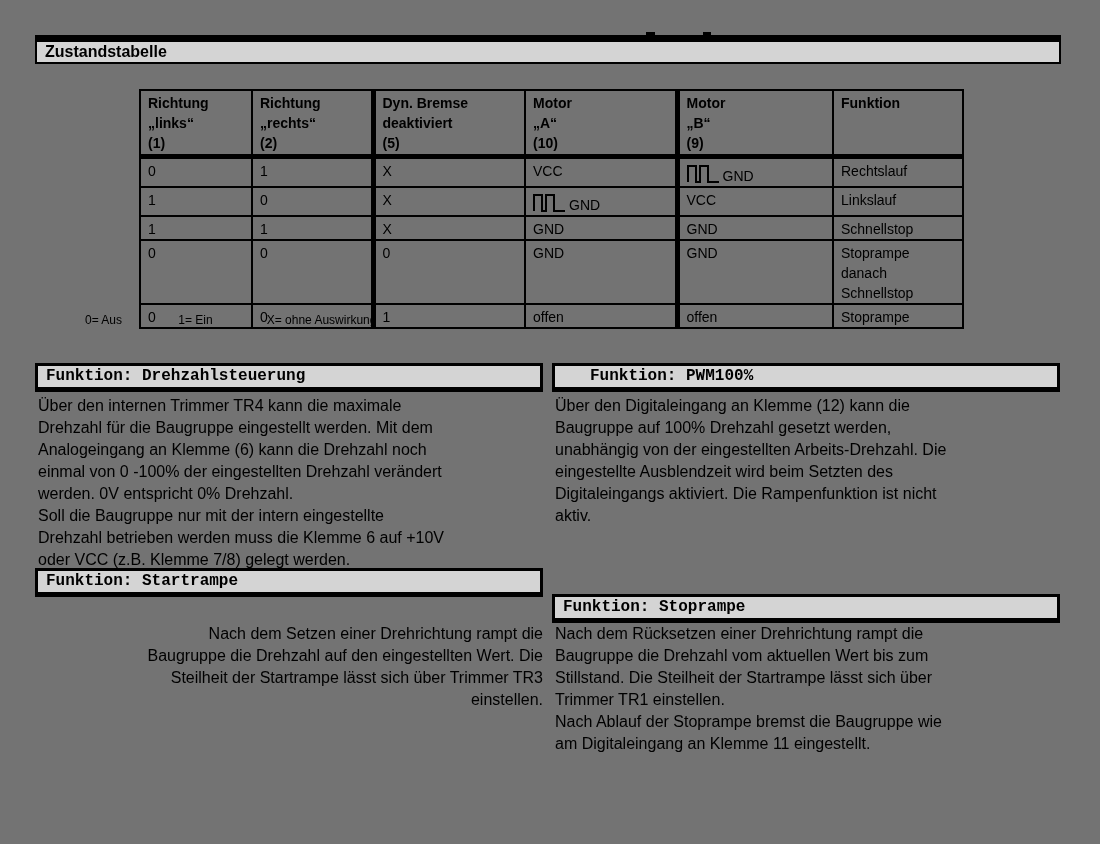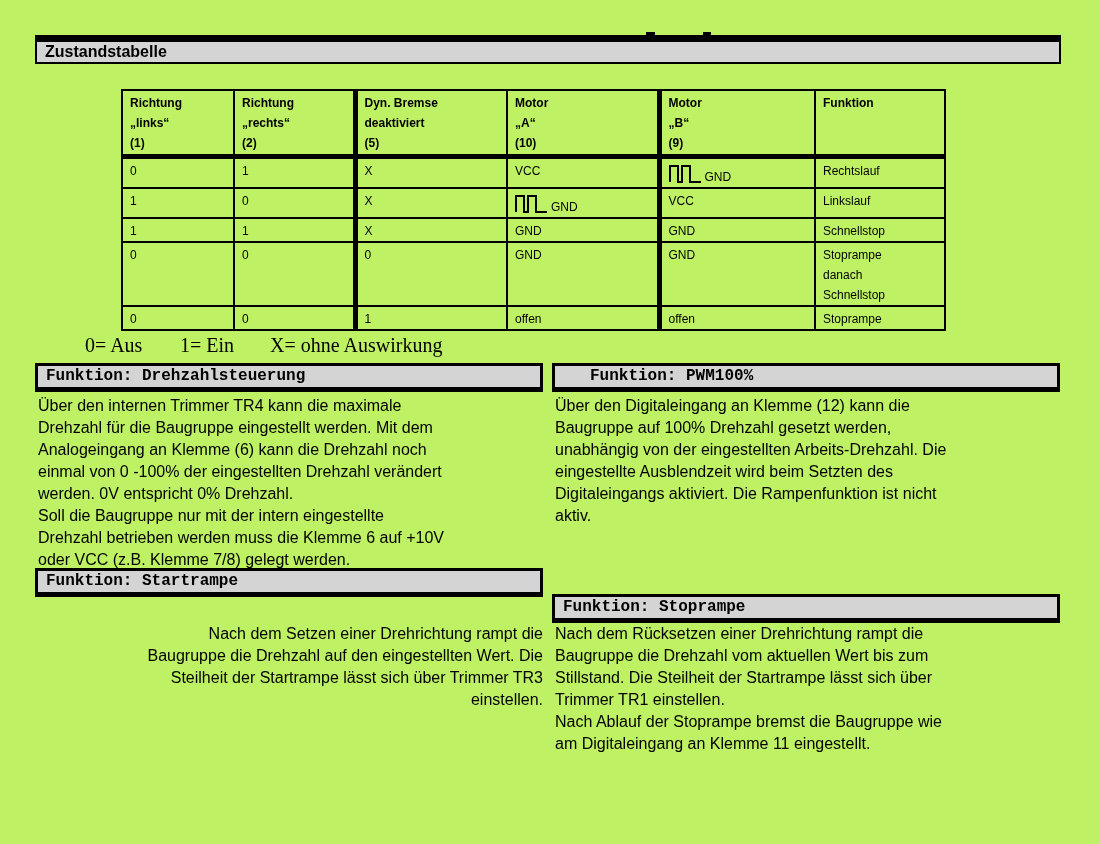--- a/index.html
+++ b/index.html
@@ -1,21 +1,21 @@
 <!DOCTYPE html>
 <html><head>
 <meta charset="utf-8">
 <style>
   * { margin: 0; padding: 0; box-sizing: border-box; }
   html, body { background: #ffffff; }
   .page {
     position: relative;
     width: 1100px;
     height: 844px;
-    background: #bef264;
+    background: #737373;
     font-family: "Liberation Sans", "DejaVu Sans", sans-serif;
     color: #000000;
     overflow: hidden;
   }
 
   
   .artifact { position: absolute; background: #000; }
   .artifact.a1 { left: 646px; top: 32px; width: 9px; height: 4px; }
   .artifact.a2 { left: 703px; top: 32px; width: 8px; height: 4px; }
 
@@ -29,24 +29,24 @@
     border-top-width: 7px;
     padding: 0 0 0 8px;
     font-size: 16px;
     font-weight: bold;
     line-height: 19px;
   }
 
   
   table.state-table {
     position: absolute;
-    left: 121px; top: 89px;
+    left: 139px; top: 89px;
     border-collapse: collapse;
     table-layout: fixed;
-    font-size: 12px;
+    font-size: 14px;
   }
   .state-table col.c1 { width: 112px; }
   .state-table col.c2 { width: 121px; }
   .state-table col.c3 { width: 152px; }
   .state-table col.c4 { width: 152px; }
   .state-table col.c5 { width: 156px; }
   .state-table col.c6 { width: 130px; }
   .state-table th, .state-table td {
     border: 2px solid #000;
     vertical-align: top;
@@ -64,24 +64,23 @@
   .state-table tbody tr:nth-child(2) { height: 25px; }
   .state-table tbody tr:nth-child(3) { height: 22px; }
   .state-table tbody tr:nth-child(4) { height: 64px; }
   .state-table tbody tr:nth-child(5) { height: 22px; }
   .pwm { display: inline-block; margin-right: 3px; }
   .pwm svg { vertical-align: -3px; }
 
   
   .legend {
     position: absolute;
-    left: 85px; top: 335px;
-    font-size: 20px;
+    left: 85px; top: 310px;
+    font-size: 12px;
     line-height: 20px;
-    font-family: Liberation Serif, serif;
   }
   .legend span { display: inline-block; }
   .legend .lg1 { width: 90px; }
   .legend .lg2 { width: 85px; }
 
   
   .sec-header {
     position: absolute;
     height: 29px;
     background: #d4d4d4;

